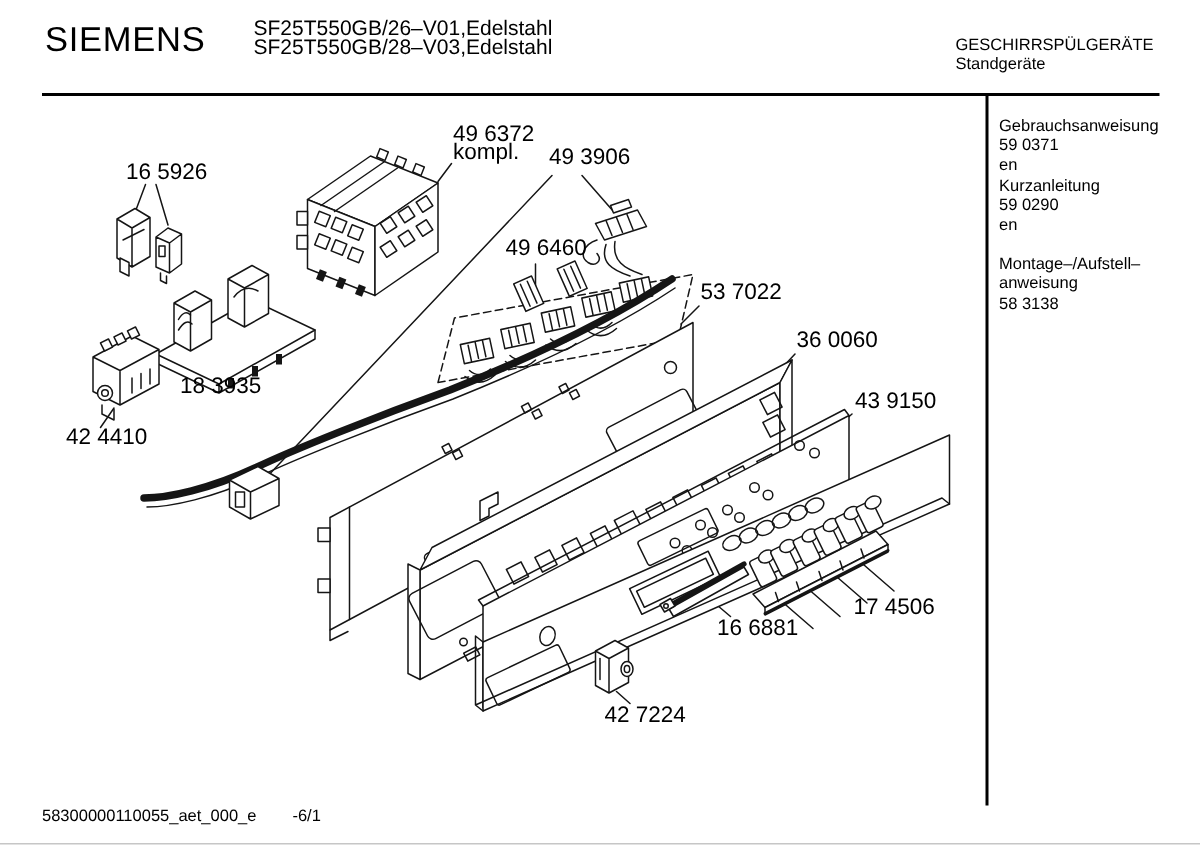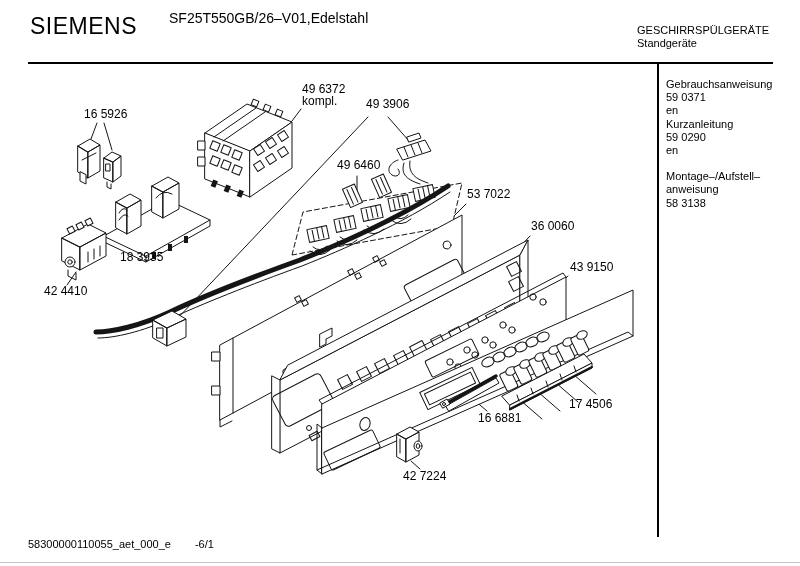--- a/index.html
+++ b/index.html
@@ -10,29 +10,30 @@
   .cat{position:absolute;left:637px;top:24px;font-size:11px;line-height:12.5px}
   .hrule{position:absolute;left:28px;top:62px;width:745px;height:2px;background:#000}
   .vrule{position:absolute;left:657px;top:62px;width:2px;height:475px;background:#000}
   .sidebar{position:absolute;left:666px;top:78px;font-size:11px;line-height:13.2px}
   .sbline{min-height:13px;white-space:nowrap}
   .gap{min-height:13px}
   .footer{position:absolute;left:28px;top:538px;font-size:11px;white-space:nowrap}
   .page-no{margin-left:24px}
   .scanline{position:absolute;left:0;top:562px;width:800px;height:1px;background:#c6c6c6}
   svg.diagram{position:absolute;left:0;top:0}
-  .plabel{position:absolute;font-size:12px;line-height:11.5px;white-space:nowrap}
+  .plabel{position:absolute;font-size:15px;line-height:11.5px;white-space:nowrap}
 </style>
 </head>
 <body>
 
 <div class="brand">SIEMENS</div>
 
 <div class="models">
   <div>SF25T550GB/26–V01,Edelstahl</div>
+  <div>SF25T550GB/28–V03,Edelstahl</div>
 </div>
 
 <div class="cat">
   <div>GESCHIRRSPÜLGERÄTE</div>
   <div>Standgeräte</div>
 </div>
 
 <div class="hrule"></div>
 <div class="vrule"></div>
 

